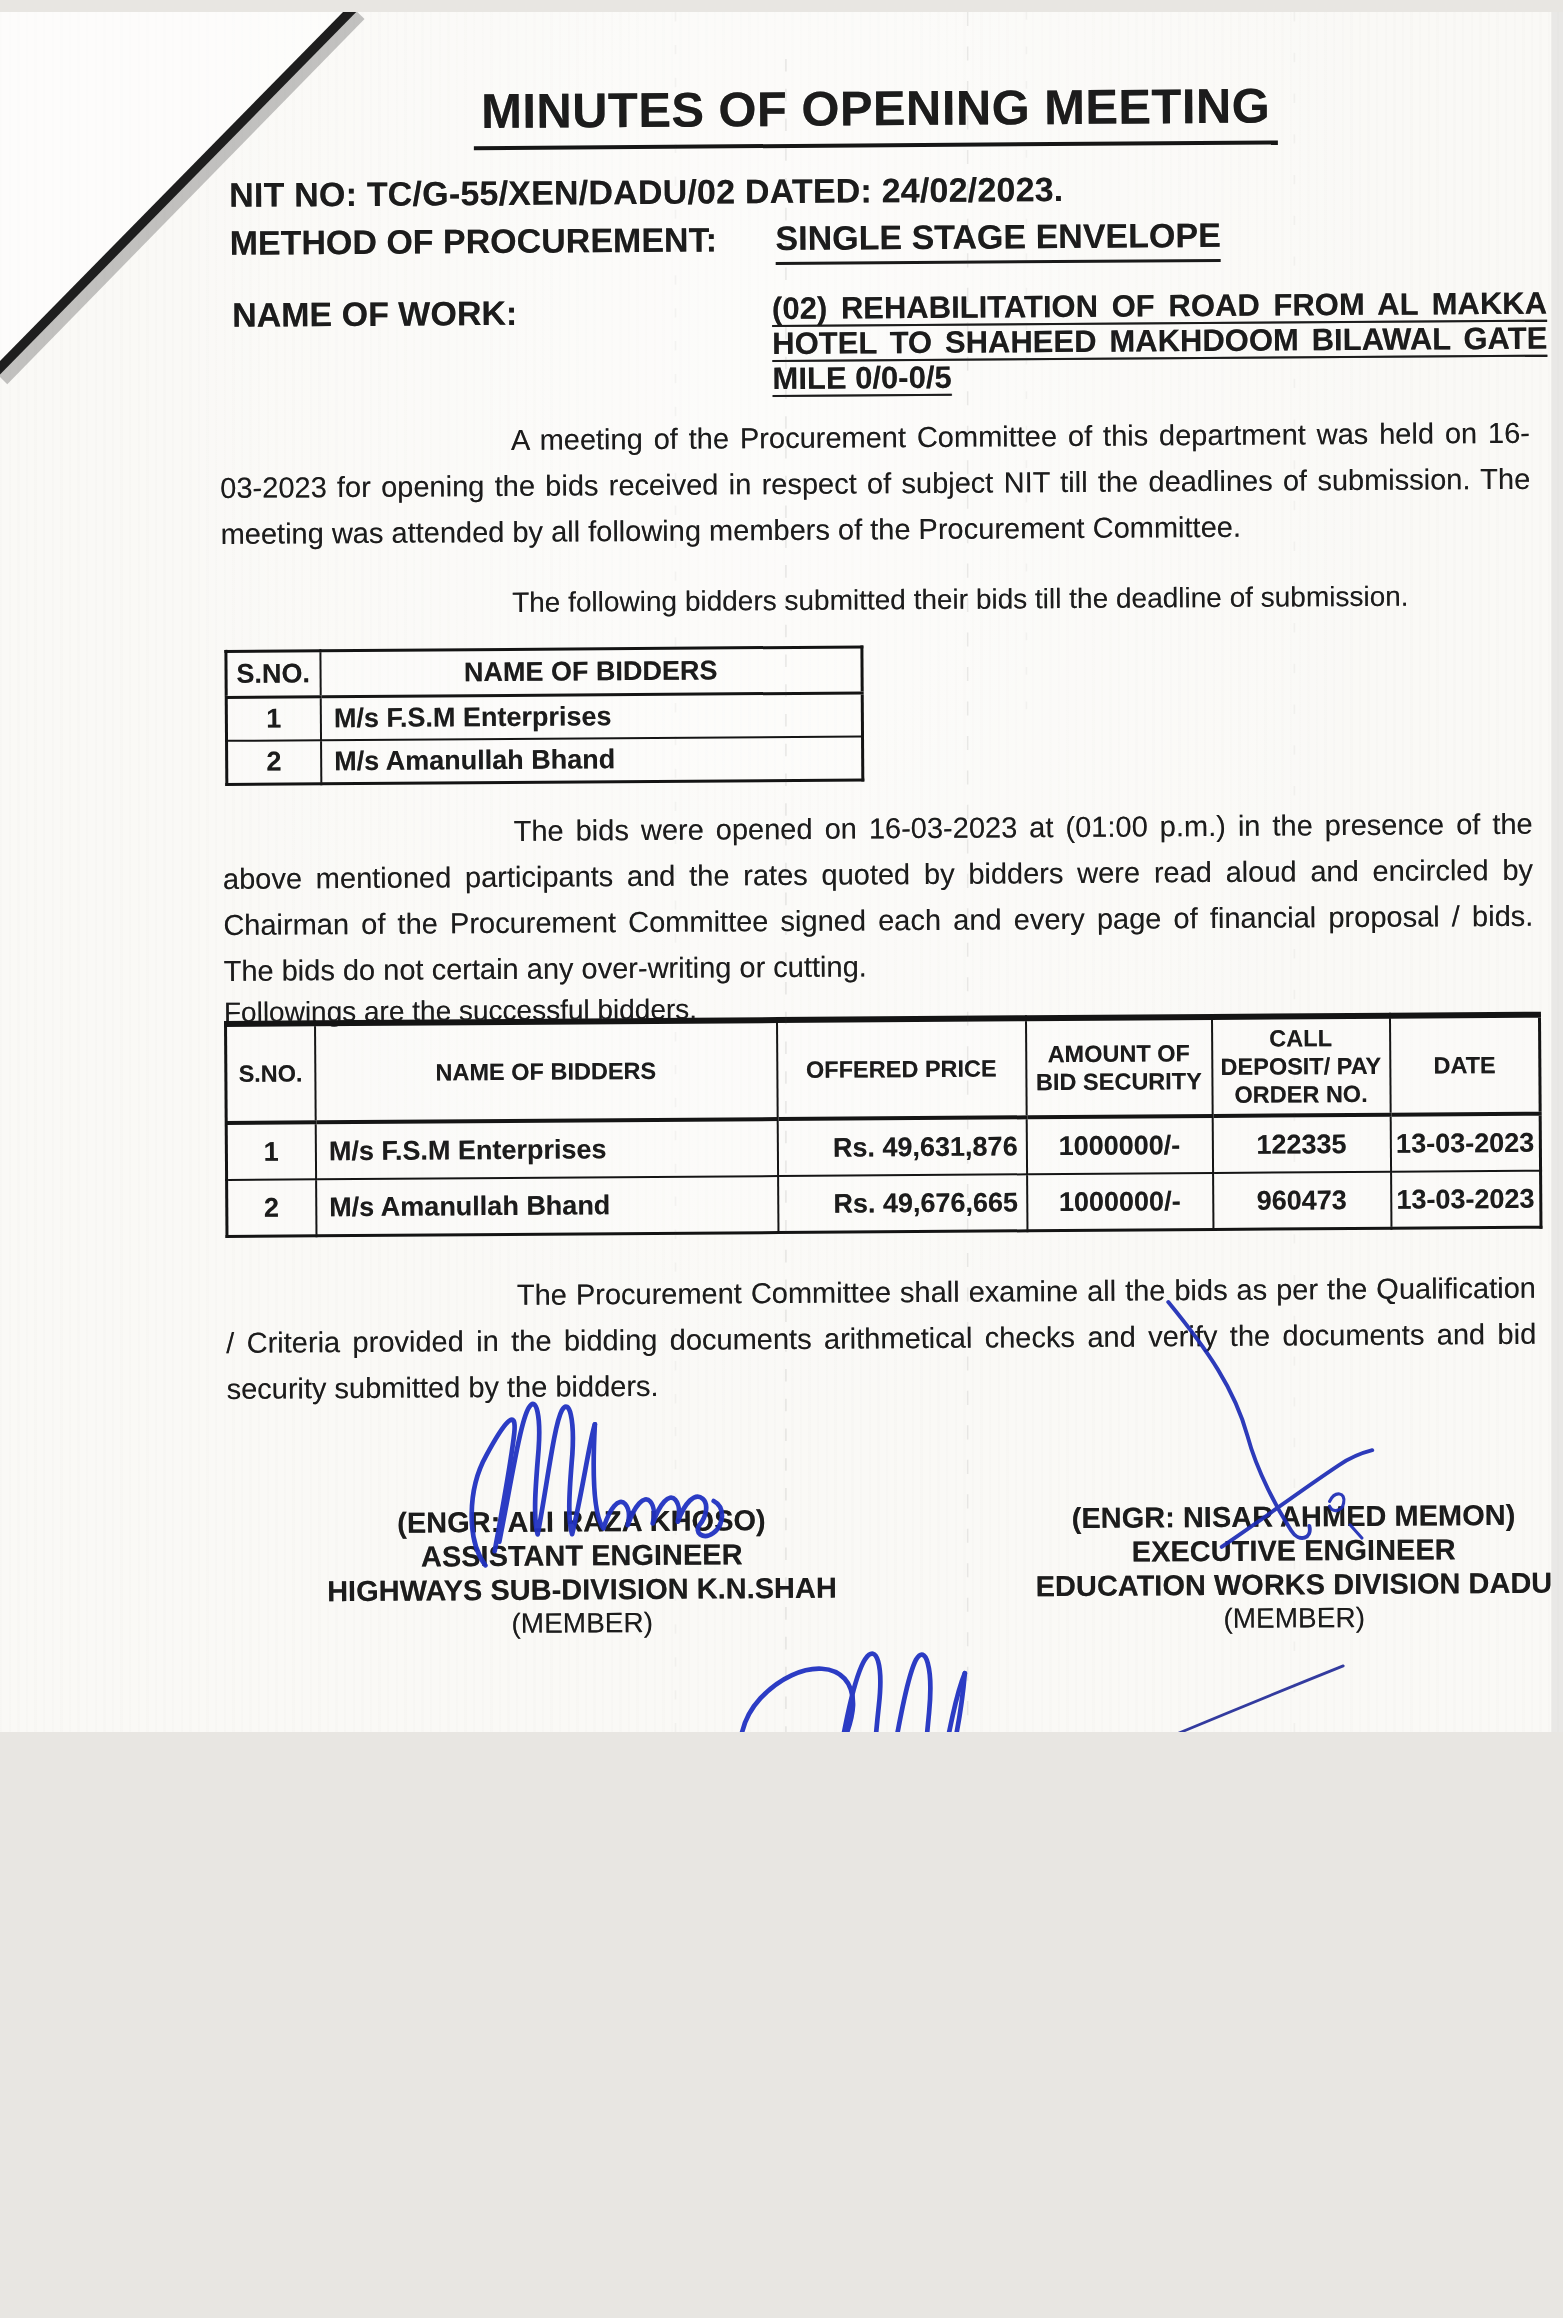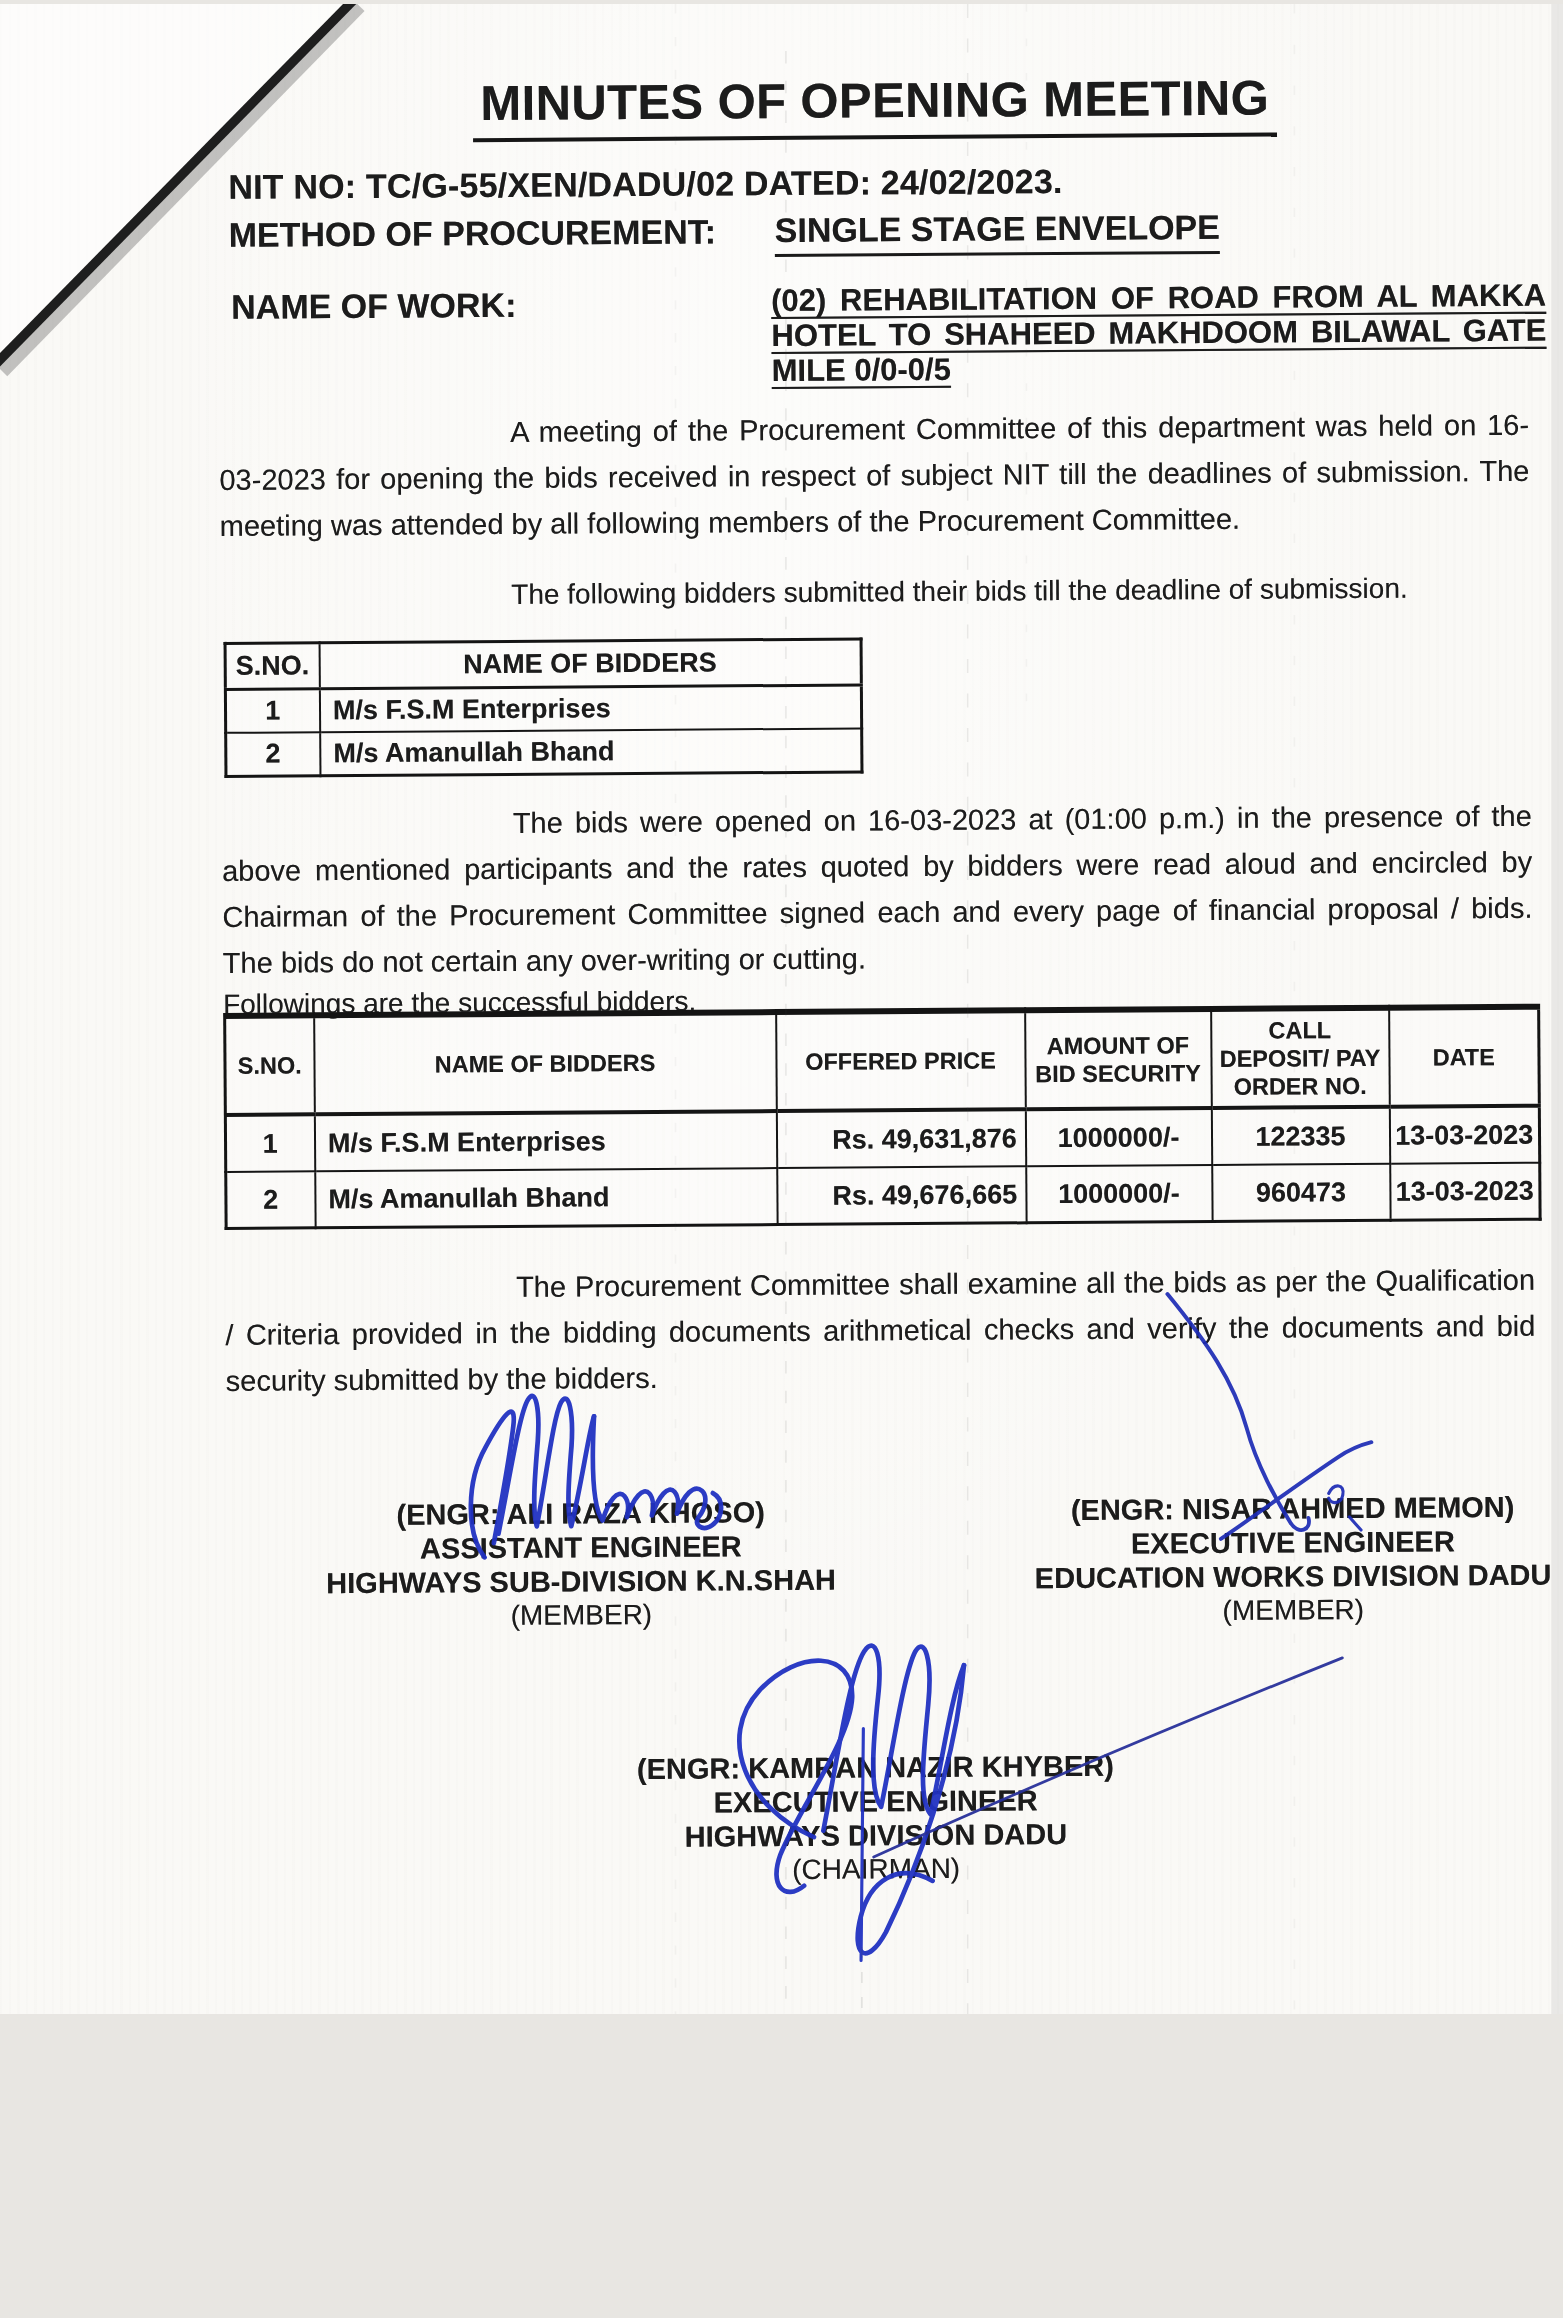--- a/index.html
+++ b/index.html
@@ -1,17 +1,17 @@
 <!DOCTYPE html>
 <html style="font-size:12.5px"><head>
 <meta charset="utf-8">
 <style>
   html,body{margin:0;padding:0;background:#e8e6e2;}
   #page{
-    position:relative; width:1564px; height:2010px; margin:4px auto;
+    position:relative; width:1564px; height:1720px; margin:12px auto;
     background:
       radial-gradient(ellipse at 50% 20%, rgba(255,255,255,.5), rgba(255,255,255,0) 60%),
       repeating-linear-gradient(90deg, rgba(60,60,55,.012) 0 2.3px, rgba(0,0,0,0) 2.3px 8.6px),
       #faf9f6;
     overflow:hidden;
     font-family:"Liberation Sans", sans-serif;
     color:#1c1c1c;
   }
   .rot{position:absolute; inset:0; transform:rotate(-0.4deg); transform-origin:50% 42%;}
   .ink{color:#1c1c1c; text-shadow:0 0 0.5px rgba(25,25,25,.55);}

